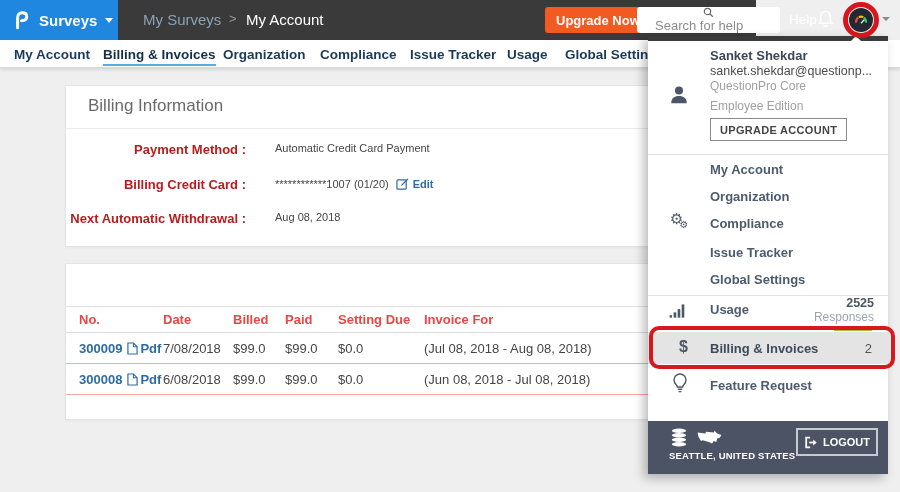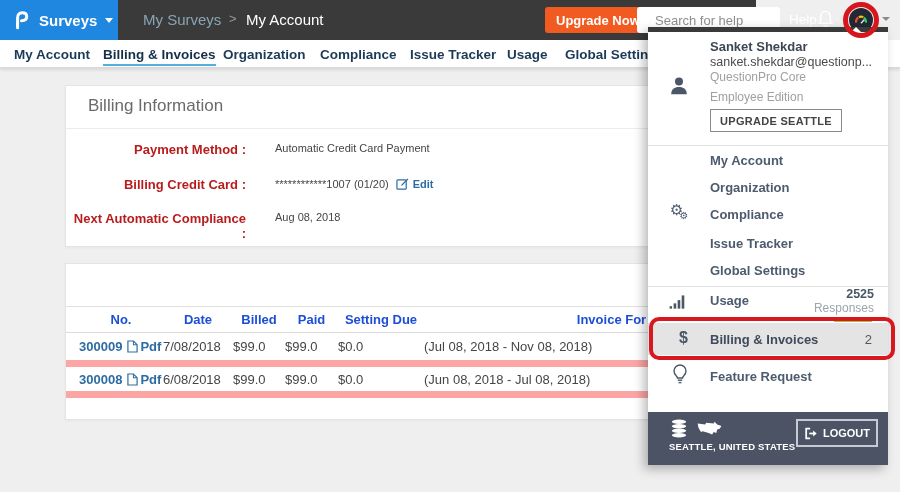--- a/index.html
+++ b/index.html
@@ -9,21 +9,21 @@
   
   .hdr { position:absolute; top:0; left:0; width:756px; height:40px; background:#3a3a3a; z-index:5; }
   .logo-area { position:absolute; left:0; top:0; width:118px; height:40px; background:#1f87e0; display:flex; align-items:center; cursor:pointer; }
   .logo-svg { margin-left:13px; }
   .logo-product { color:#fff; font-size:15px; font-weight:700; margin-left:9px; }
   .caret-dn { width:0; height:0; border-left:4.5px solid transparent; border-right:4.5px solid transparent; border-top:5px solid #fff; display:inline-block; margin-left:8px; }
   .bc-1 { position:absolute; left:143px; top:11px; font-size:15px; color:#8aa4b5; cursor:pointer; }
   .bc-sep { position:absolute; left:229px; top:11px; font-size:13px; color:#9a9a9a; }
   .bc-2 { position:absolute; left:246px; top:11px; font-size:15px; color:#ffffff; font-weight:500; }
   .upgrade-btn { position:absolute; left:545px; top:7px; height:26px; background:#f15b22; border:none; border-radius:3px; color:#fff; font-weight:700; font-size:13px; padding:0 11px; font-family:inherit; cursor:pointer; }
-  .searchbox { position:absolute; left:637px; top:7px; width:143px; height:26px; background:#fff; border-radius:3px; display:flex; align-items:center; padding:0 13px; }
+  .searchbox { position:absolute; left:637px; top:7px; width:143px; height:26px; background:#fff; border-radius:3px; display:flex; align-items:center; padding:0 13px;flex-direction:column; }
   .searchbox input { border:none; outline:none; font-size:13px; color:#333; width:112px; margin-left:5px; font-family:inherit; background:transparent; }
   .searchbox input::placeholder { color:#8d8d8d; }
   .help-lbl { position:absolute; left:789px; top:12px; color:#fff; font-size:13.5px; cursor:pointer; }
   .bell-wrap { position:absolute; left:817px; top:9px; cursor:pointer; }
   .bell-caret { position:absolute; left:839px; top:17px; width:0; height:0; border-left:4px solid transparent; border-right:4px solid transparent; border-top:4.5px solid #e8e8e8; }
   .avatar { position:absolute; left:849px; top:8px; width:24px; height:24px; border-radius:50%; background:#232833; display:flex; align-items:center; justify-content:center; cursor:pointer; z-index:21; }
   .avatar-caret { position:absolute; left:882px; top:17px; width:0; height:0; border-left:4px solid transparent; border-right:4px solid transparent; border-top:4.5px solid #8a8a8a; }
   .annot-ring { position:absolute; left:843px; top:2px; width:36px; height:36px; border:5px solid #d6161c; border-radius:50%; z-index:22; pointer-events:none; }
 
   
@@ -38,30 +38,30 @@
   .card1 .divider { position:absolute; top:42px; left:0; right:0; border-top:1px solid #ececec; }
   .info-row { position:absolute; left:0; right:0; height:16px; }
   .info-label { position:absolute; left:0; width:180px; text-align:right; font-size:13px; font-weight:700; color:#b91c1c; }
   .info-value { position:absolute; left:209px; font-size:11px; color:#454545; white-space:nowrap; }
   .edit-link { color:#2d6ca2; font-weight:700; text-decoration:none; margin-left:4px; cursor:pointer; }
   .edit-ic { vertical-align:-2px; margin-left:7px; }
 
   .card2 { top:263px; width:735px; height:157px; }
   .help-badge { display:inline-block; width:16px; height:16px; border-radius:50%; background:#1b4a74; color:#fff; font-size:11px; font-weight:700; text-align:center; line-height:16px; vertical-align:2px; margin-left:7px; cursor:pointer; }
   .inv-table { position:absolute; top:42px; left:0; width:100%; border-collapse:collapse; table-layout:fixed; }
-  .inv-table th { height:26px; text-align:center; font-size:13px; font-weight:700; color:#1d4ed8; }
+  .inv-table th { height:26px; text-align:left; font-size:13px; font-weight:700; color:#ef4444; }
   .inv-table td { height:31px; font-size:13px; color:#454545; }
   .inv-table thead tr { border-top:1px solid #e0e0e0; border-bottom:1px solid #dcdcdc; }
-  .inv-table tbody tr { border-bottom:7px solid #fca5a5; }
+  .inv-table tbody tr { border-bottom:1px solid #fca5a5; }
   .inv-table th:first-child, .inv-table td:first-child { padding-left:13px; }
   .inv-link { color:#2d6ca2; font-weight:600; text-decoration:none; cursor:pointer; }
   .pdf-ic { vertical-align:-2px; margin:0 2px 0 5px; }
 
   
-  .panel { position:absolute; left:648px; top:27px; width:240px; height:438px; background:#fff; box-shadow:-4px 4px 10px rgba(0,0,0,.28); z-index:10; }
+  .panel { position:absolute; left:648px; top:36px; width:240px; height:438px; background:#fff; box-shadow:-4px 4px 10px rgba(0,0,0,.28); z-index:10; }
   .panel-topbar { position:absolute; top:0; left:0; right:0; height:5px; background:#3a3a3a; }
   .panel-notch { position:absolute; top:0; left:199px; width:0; height:0; border-left:9px solid transparent; border-right:9px solid transparent; border-bottom:9px solid #fff; }
   .pp-icon { position:absolute; left:20px; top:48px; }
   .pp-name { position:absolute; left:62px; top:12px; font-size:13px; font-weight:700; color:#3d4754; }
   .pp-email { position:absolute; left:62px; top:28px; font-size:12.5px; color:#4a4a4a; }
   .pp-product { position:absolute; left:62px; top:43px; font-size:12px; color:#a0a0a0; }
   .pp-edition { position:absolute; left:62px; top:63px; font-size:12px; color:#a0a0a0; }
   .pp-upgrade { position:absolute; left:62px; top:82px; height:23px; border:1px solid #8a8a8a; background:#fff; font-size:11px; font-weight:700; color:#444; padding:0 9px; letter-spacing:.3px; font-family:inherit; cursor:pointer; }
   .p-div1 { position:absolute; top:118px; left:0; right:0; border-top:1px solid #e2e2e2; }
   .menu-item { position:absolute; left:62px; font-size:13px; font-weight:700; color:#4d5b6e; cursor:pointer; }
@@ -157,21 +157,21 @@
     <span class="info-label">Billing Credit Card :</span>
     <span class="info-value">
       <span>************1007 (01/20)</span><svg class="edit-ic" width="13" height="13" viewBox="0 0 14 14">
           <rect x="1" y="3" width="10" height="10" rx="1" fill="none" stroke="#2d6ca2" stroke-width="1.3"></rect>
           <path d="M6 8 L12.3 1.7 L13.3 2.7 L7 9 L5.4 9.6 Z" fill="#2d6ca2"></path>
         </svg><a class="edit-link">Edit</a>
     </span>
   </div>
 
   <div class="info-row" style="top:125px">
-    <span class="info-label">Next Automatic Compliance :</span>
+    <span class="info-label">Next Automatic Withdrawal :</span>
     <span class="info-value">Aug 08, 2018</span>
   </div>
 </section>
 
 <section class="card card2">
 
   <table class="inv-table">
     <colgroup>
         <col style="width:97px">
         <col style="width:70px">
@@ -193,21 +193,21 @@
     <tbody>
       <tr>
         <td><a class="inv-link">300009</a><svg class="pdf-ic" width="11" height="13" viewBox="0 0 12 14">
               <path d="M1 1 h6 l4 4 v8 h-10 Z" fill="none" stroke="#2d6ca2" stroke-width="1.3"></path>
               <path d="M7 1 v4 h4" fill="none" stroke="#2d6ca2" stroke-width="1.1"></path>
             </svg><a class="inv-link">Pdf</a></td>
         <td>7/08/2018</td>
         <td>$99.0</td>
         <td>$99.0</td>
         <td>$0.0</td>
-        <td>(Jul 08, 2018 - Nov 08, 2018)</td>
+        <td>(Jul 08, 2018 - Aug 08, 2018)</td>
       </tr>
       <tr>
         <td><a class="inv-link">300008</a><svg class="pdf-ic" width="11" height="13" viewBox="0 0 12 14">
               <path d="M1 1 h6 l4 4 v8 h-10 Z" fill="none" stroke="#2d6ca2" stroke-width="1.3"></path>
               <path d="M7 1 v4 h4" fill="none" stroke="#2d6ca2" stroke-width="1.1"></path>
             </svg><a class="inv-link">Pdf</a></td>
         <td>6/08/2018</td>
         <td>$99.0</td>
         <td>$99.0</td>
         <td>$0.0</td>
@@ -222,21 +222,21 @@
   <div class="panel-notch"></div>
 
   <svg class="pp-icon" width="22" height="22" viewBox="0 0 24 24" fill="#4b5767">
     <circle cx="12" cy="7" r="4.4"></circle>
     <path d="M3.5 21 C3.5 15.6 7 13.2 12 13.2 C17 13.2 20.5 15.6 20.5 21 Z"></path>
   </svg>
   <div class="pp-name">Sanket Shekdar</div>
   <div class="pp-email">sanket.shekdar@questionp...</div>
   <div class="pp-product">QuestionPro Core</div>
   <div class="pp-edition">Employee Edition</div>
-  <button class="pp-upgrade">UPGRADE SEATTLE</button>
+  <button class="pp-upgrade">UPGRADE ACCOUNT</button>
 
   <div class="p-div1"></div>
 
   <div class="menu-item" style="top:126px">My Account</div>
   <div class="menu-item" style="top:153px">Organization</div>
   <div class="menu-item" style="top:180px">Compliance</div>
   <div class="menu-item" style="top:209px">Issue Tracker</div>
   <div class="menu-item" style="top:236px">Global Settings</div>
   <div class="gears"><span class="gear-big">⚙</span><span class="gear-small">⚙</span></div>
 

